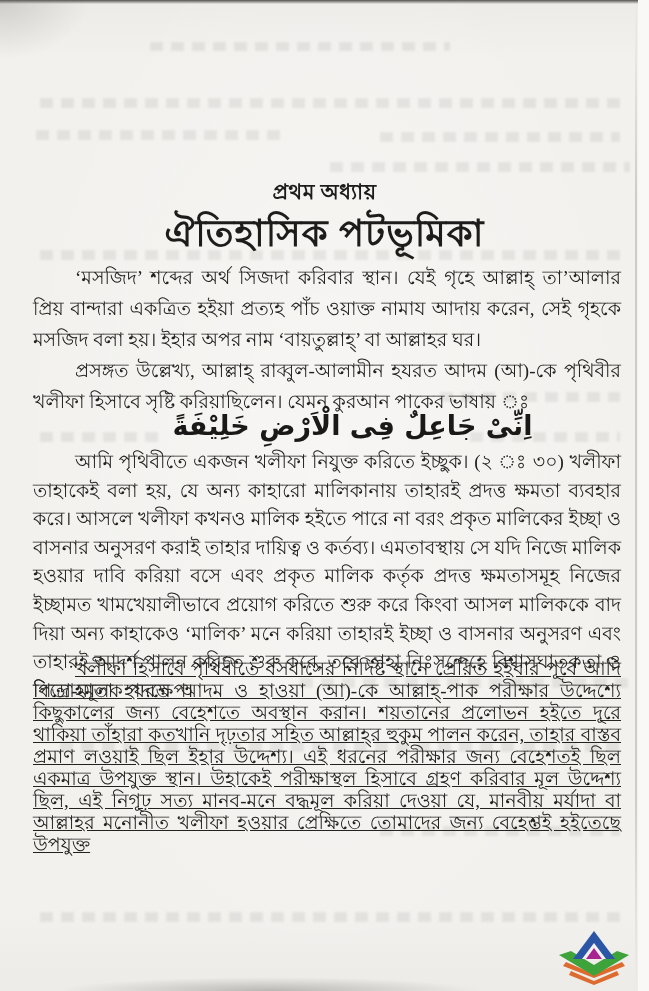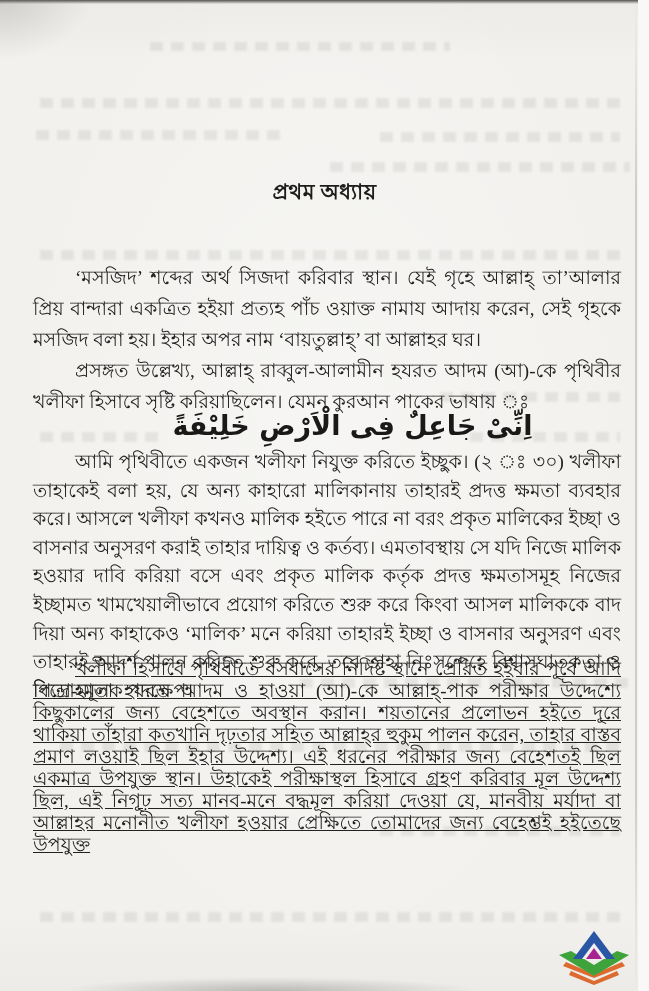--- a/index.html
+++ b/index.html
@@ -65,20 +65,21 @@
   <div class="ghost" style="top:250px;left:40px;width:580px;height:10px;"></div>
   <div class="ghost" style="top:392px;left:440px;width:180px;height:10px;"></div>
   <div class="ghost" style="top:432px;left:40px;width:120px;height:10px;"></div>
   <div class="ghost" style="top:432px;left:470px;width:150px;height:10px;"></div>
   <div class="ghost" style="top:678px;left:300px;width:330px;height:10px;"></div>
   <div class="ghost" style="top:742px;left:60px;width:560px;height:10px;"></div>
   <div class="ghost" style="top:826px;left:380px;width:240px;height:10px;"></div>
   <div class="ghost" style="top:912px;left:40px;width:580px;height:10px;"></div>
 
   <div class="chapter">প্রথম অধ্যায়</div>
+  <div class="title">ঐতিহাসিক পটভূমিকা</div>
 
   <div class="para p1">‘মসজিদ’ শব্দের অর্থ সিজদা করিবার স্থান। যেই গৃহে আল্লাহ্ তা’আলার প্রিয় বান্দারা একত্রিত হইয়া প্রত্যহ পাঁচ ওয়াক্ত নামায আদায় করেন, সেই গৃহকে মসজিদ বলা হয়। ইহার অপর নাম ‘বায়তুল্লাহ্’ বা আল্লাহর ঘর।</div>
   <div class="para p2">প্রসঙ্গত উল্লেখ্য, আল্লাহ্ রাব্বুল-আলামীন হযরত আদম (আ)-কে পৃথিবীর খলীফা হিসাবে সৃষ্টি করিয়াছিলেন। যেমন কুরআন পাকের ভাষায় ঃ</div>
   <div class="arabic">اِنِّىْ جَاعِلٌ فِى الْاَرْضِ خَلِيْفَةً</div>
   <div class="para p3">আমি পৃথিবীতে একজন খলীফা নিযুক্ত করিতে ইচ্ছুক। (২ ঃ ৩০) খলীফা তাহাকেই বলা হয়, যে অন্য কাহারো মালিকানায় তাহারই প্রদত্ত ক্ষমতা ব্যবহার করে। আসলে খলীফা কখনও মালিক হইতে পারে না বরং প্রকৃত মালিকের ইচ্ছা ও বাসনার অনুসরণ করাই তাহার দায়িত্ব ও কর্তব্য। এমতাবস্থায় সে যদি নিজে মালিক হওয়ার দাবি করিয়া বসে এবং প্রকৃত মালিক কর্তৃক প্রদত্ত ক্ষমতাসমূহ নিজের ইচ্ছামত খামখেয়ালীভাবে প্রয়োগ করিতে শুরু করে কিংবা আসল মালিককে বাদ দিয়া অন্য কাহাকেও ‘মালিক’ মনে করিয়া তাহারই ইচ্ছা ও বাসনার অনুসরণ এবং তাহারই আদর্শ পালন করিতে শুরু করে, তবে তাহা নিঃসন্দেহে বিশ্বাসঘাতকতা ও বিদ্রোহমূলক পদক্ষেপ।</div>
   <div class="para p4">খলীফা হিসাবে পৃথিবীতে বসবাসের নির্দিষ্ট স্থানে প্রেরিত হইবার পূর্বে আদি পিতা-মাতা হযরত আদম ও হাওয়া (আ)-কে আল্লাহ্-পাক পরীক্ষার উদ্দেশ্যে কিছুকালের জন্য বেহেশতে অবস্থান করান। শয়তানের প্রলোভন হইতে দূরে থাকিয়া তাঁহারা কতখানি দৃঢ়তার সহিত আল্লাহ্‌র হুকুম পালন করেন, তাহার বাস্তব প্রমাণ লওয়াই ছিল ইহার উদ্দেশ্য। এই ধরনের পরীক্ষার জন্য বেহেশতই ছিল একমাত্র উপযুক্ত স্থান। উহাকেই পরীক্ষাস্থল হিসাবে গ্রহণ করিবার মূল উদ্দেশ্য ছিল, এই নিগূঢ় সত্য মানব-মনে বদ্ধমূল করিয়া দেওয়া যে, মানবীয় মর্যাদা বা আল্লাহর মনোনীত খলীফা হওয়ার প্রেক্ষিতে তোমাদের জন্য বেহেশ্তই হইতেছে উপযুক্ত</div>
 
   <div class="logo">
     <svg viewBox="0 0 76 58" width="76" height="58">
 

